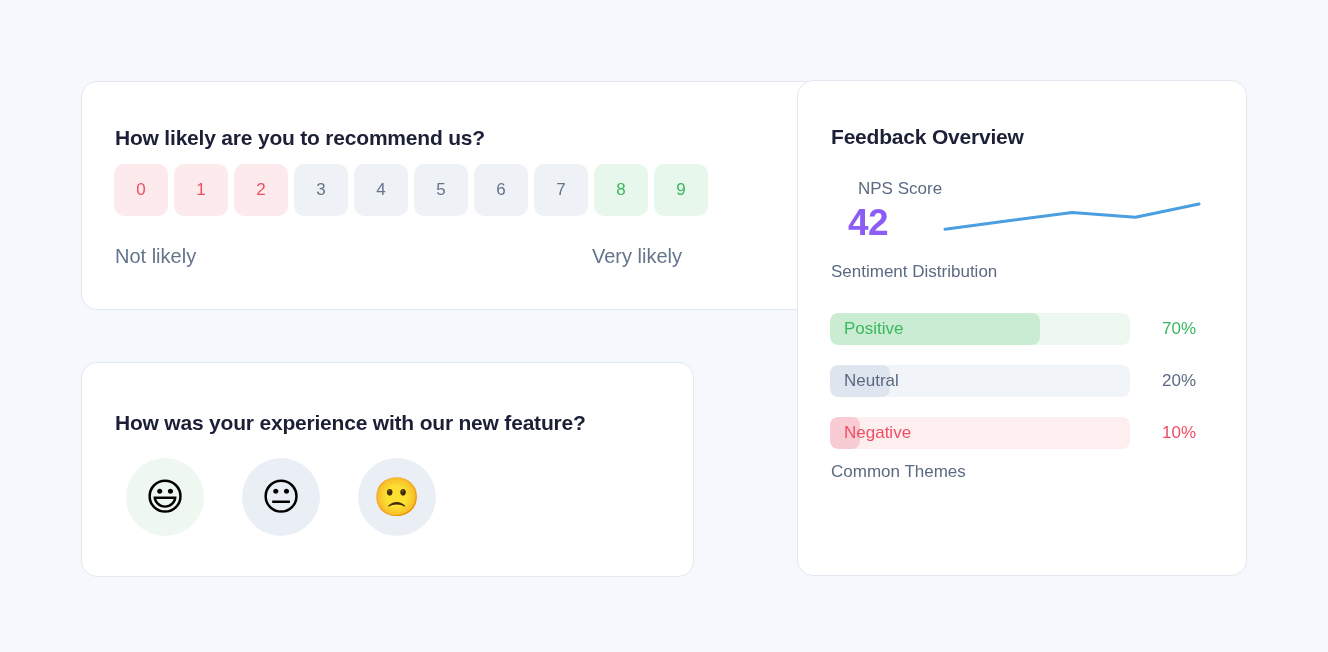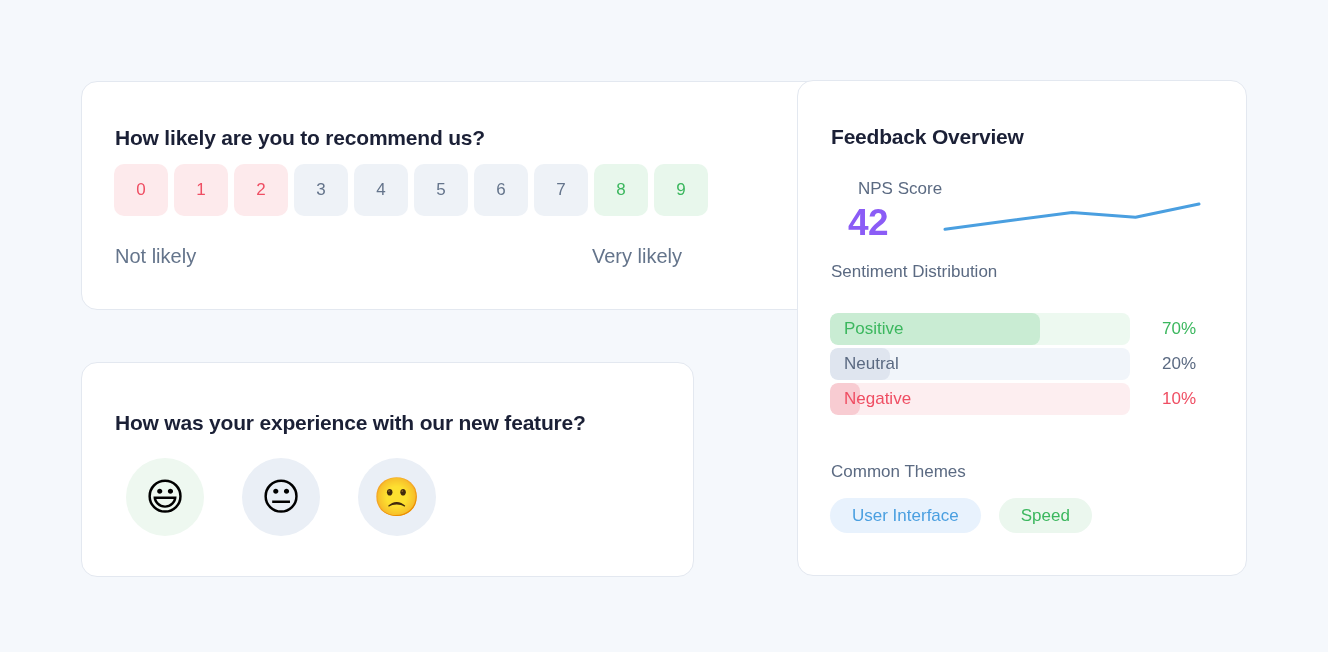--- a/index.html
+++ b/index.html
@@ -136,21 +136,21 @@
   
   .sentiment-list {
     position: absolute;
     left: 32px;
     top: 232px;
     width: 385px;
   }
   .sentiment-row {
     position: relative;
     height: 32px;
-    margin-bottom: 3px;
+    margin-bottom: 20px;
     display: flex;
     align-items: center;
   }
   .bar-track {
     position: relative;
     width: 300px;
     height: 32px;
     border-radius: 8px;
     overflow: hidden;
   }
@@ -280,19 +280,15 @@
         <div class="sentiment-row s-negative">
           <div class="bar-track">
             <div class="bar-fill" style="width: 10%;"></div>
             <span class="bar-text">Negative</span>
           </div>
           <span class="bar-pct">10%</span>
         </div>
       </div>
 
     <div class="metric-label" id="themes-label">Common Themes</div>
-    <div class="theme-chips">
-        <div class="chip blue">User Interface</div>
-        <div class="chip green">Speed</div>
-      </div>
   </section>
 
 </div>
 
 </body></html>

